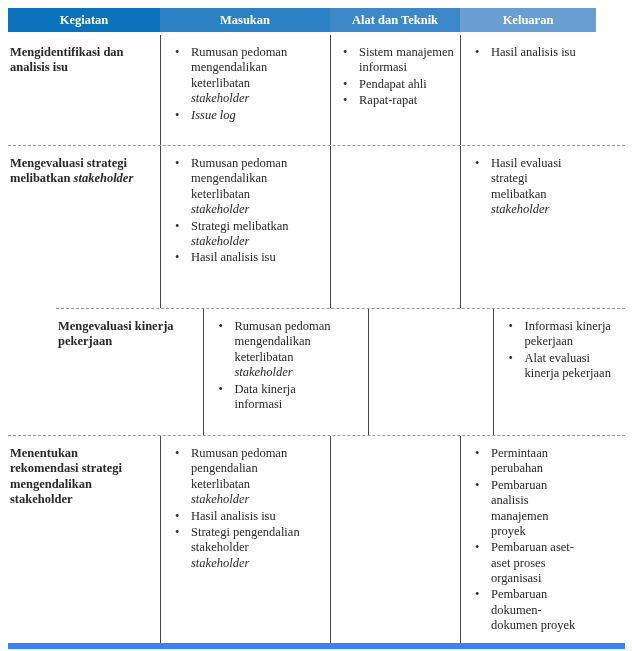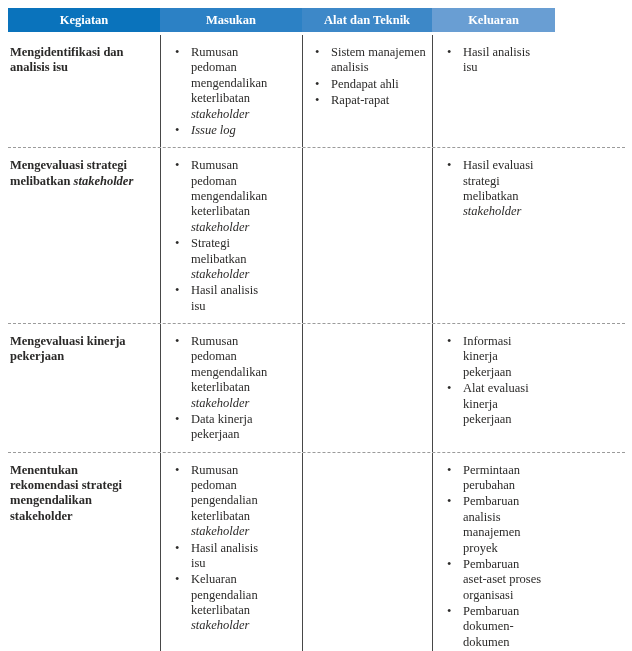--- a/index.html
+++ b/index.html
@@ -19,32 +19,32 @@
   .thead { display: flex; height: 24px; }
   .th {
     color: #ffffff;
     font-weight: bold;
     font-size: 12.5px;
     display: flex;
     align-items: center;
     justify-content: center;
   }
   .c0 { width: 152px; }
-  .c1 { width: 142px; }
+  .c1 { width: 170px; }
   .c2 { width: 130px; }
-  .c3 { width: 123px; }
+  .c3 { width: 136px; }
   .tbody {
     margin-top: 3px;
-    border-bottom: 4px solid #3b82f6;
+    border-bottom: 6px solid #3b82f6;
   }
   .trow { display: flex; }
   .trow + .trow { border-top: 1px dashed #9b9b9b; }
   .trow:nth-child(1) { min-height: 110px; }
   .trow:nth-child(2) { min-height: 163px; }
-  .trow:nth-child(3) { min-height: 127px; }
+  .trow:nth-child(3) { min-height: 127px; margin-left: 48px; }
   .trow:nth-child(4) { min-height: 203px; }
   .cell { padding-top: 10px; padding-bottom: 8px; }
   .cell.c1, .cell.c2, .cell.c3 { border-left: 1px solid #474747; }
   .kegiatan {
     font-weight: bold;
     font-size: 12.5px;
     line-height: 1.23;
     padding-left: 2px;
     padding-right: 12px;
   }
@@ -83,21 +83,21 @@
             <li>
               <span class="bullet">•</span>
               <span class="btext"><em>Issue log</em></span>
             </li>
           </ul>
         </div>
         <div class="cell c2">
           <ul class="blist">
             <li>
               <span class="bullet">•</span>
-              <span class="btext"><span>Sistem manajemen analisis</span></span>
+              <span class="btext"><span>Sistem manajemen informasi</span></span>
             </li>
             <li>
               <span class="bullet">•</span>
               <span class="btext"><span>Pendapat ahli</span></span>
             </li>
             <li>
               <span class="bullet">•</span>
               <span class="btext"><span>Rapat-rapat</span></span>
             </li>
           </ul>
@@ -144,21 +144,21 @@
       <div class="trow">
         <div class="cell c0 kegiatan"><span>Mengevaluasi kinerja pekerjaan</span></div>
         <div class="cell c1">
           <ul class="blist">
             <li>
               <span class="bullet">•</span>
               <span class="btext"><span>Rumusan pedoman mengendalikan keterlibatan </span><em>stakeholder</em></span>
             </li>
             <li>
               <span class="bullet">•</span>
-              <span class="btext"><span>Data kinerja pekerjaan</span></span>
+              <span class="btext"><span>Data kinerja informasi</span></span>
             </li>
           </ul>
         </div>
         <div class="cell c2">
           <ul class="blist"></ul>
         </div>
         <div class="cell c3">
           <ul class="blist">
             <li>
               <span class="bullet">•</span>
@@ -178,21 +178,21 @@
             <li>
               <span class="bullet">•</span>
               <span class="btext"><span>Rumusan pedoman pengendalian keterlibatan </span><em>stakeholder</em></span>
             </li>
             <li>
               <span class="bullet">•</span>
               <span class="btext"><span>Hasil analisis isu</span></span>
             </li>
             <li>
               <span class="bullet">•</span>
-              <span class="btext"><span>Keluaran pengendalian keterlibatan </span><em>stakeholder</em></span>
+              <span class="btext"><span>Strategi pengendalian stakeholder </span><em>stakeholder</em></span>
             </li>
           </ul>
         </div>
         <div class="cell c2">
           <ul class="blist"></ul>
         </div>
         <div class="cell c3">
           <ul class="blist">
             <li>
               <span class="bullet">•</span>

